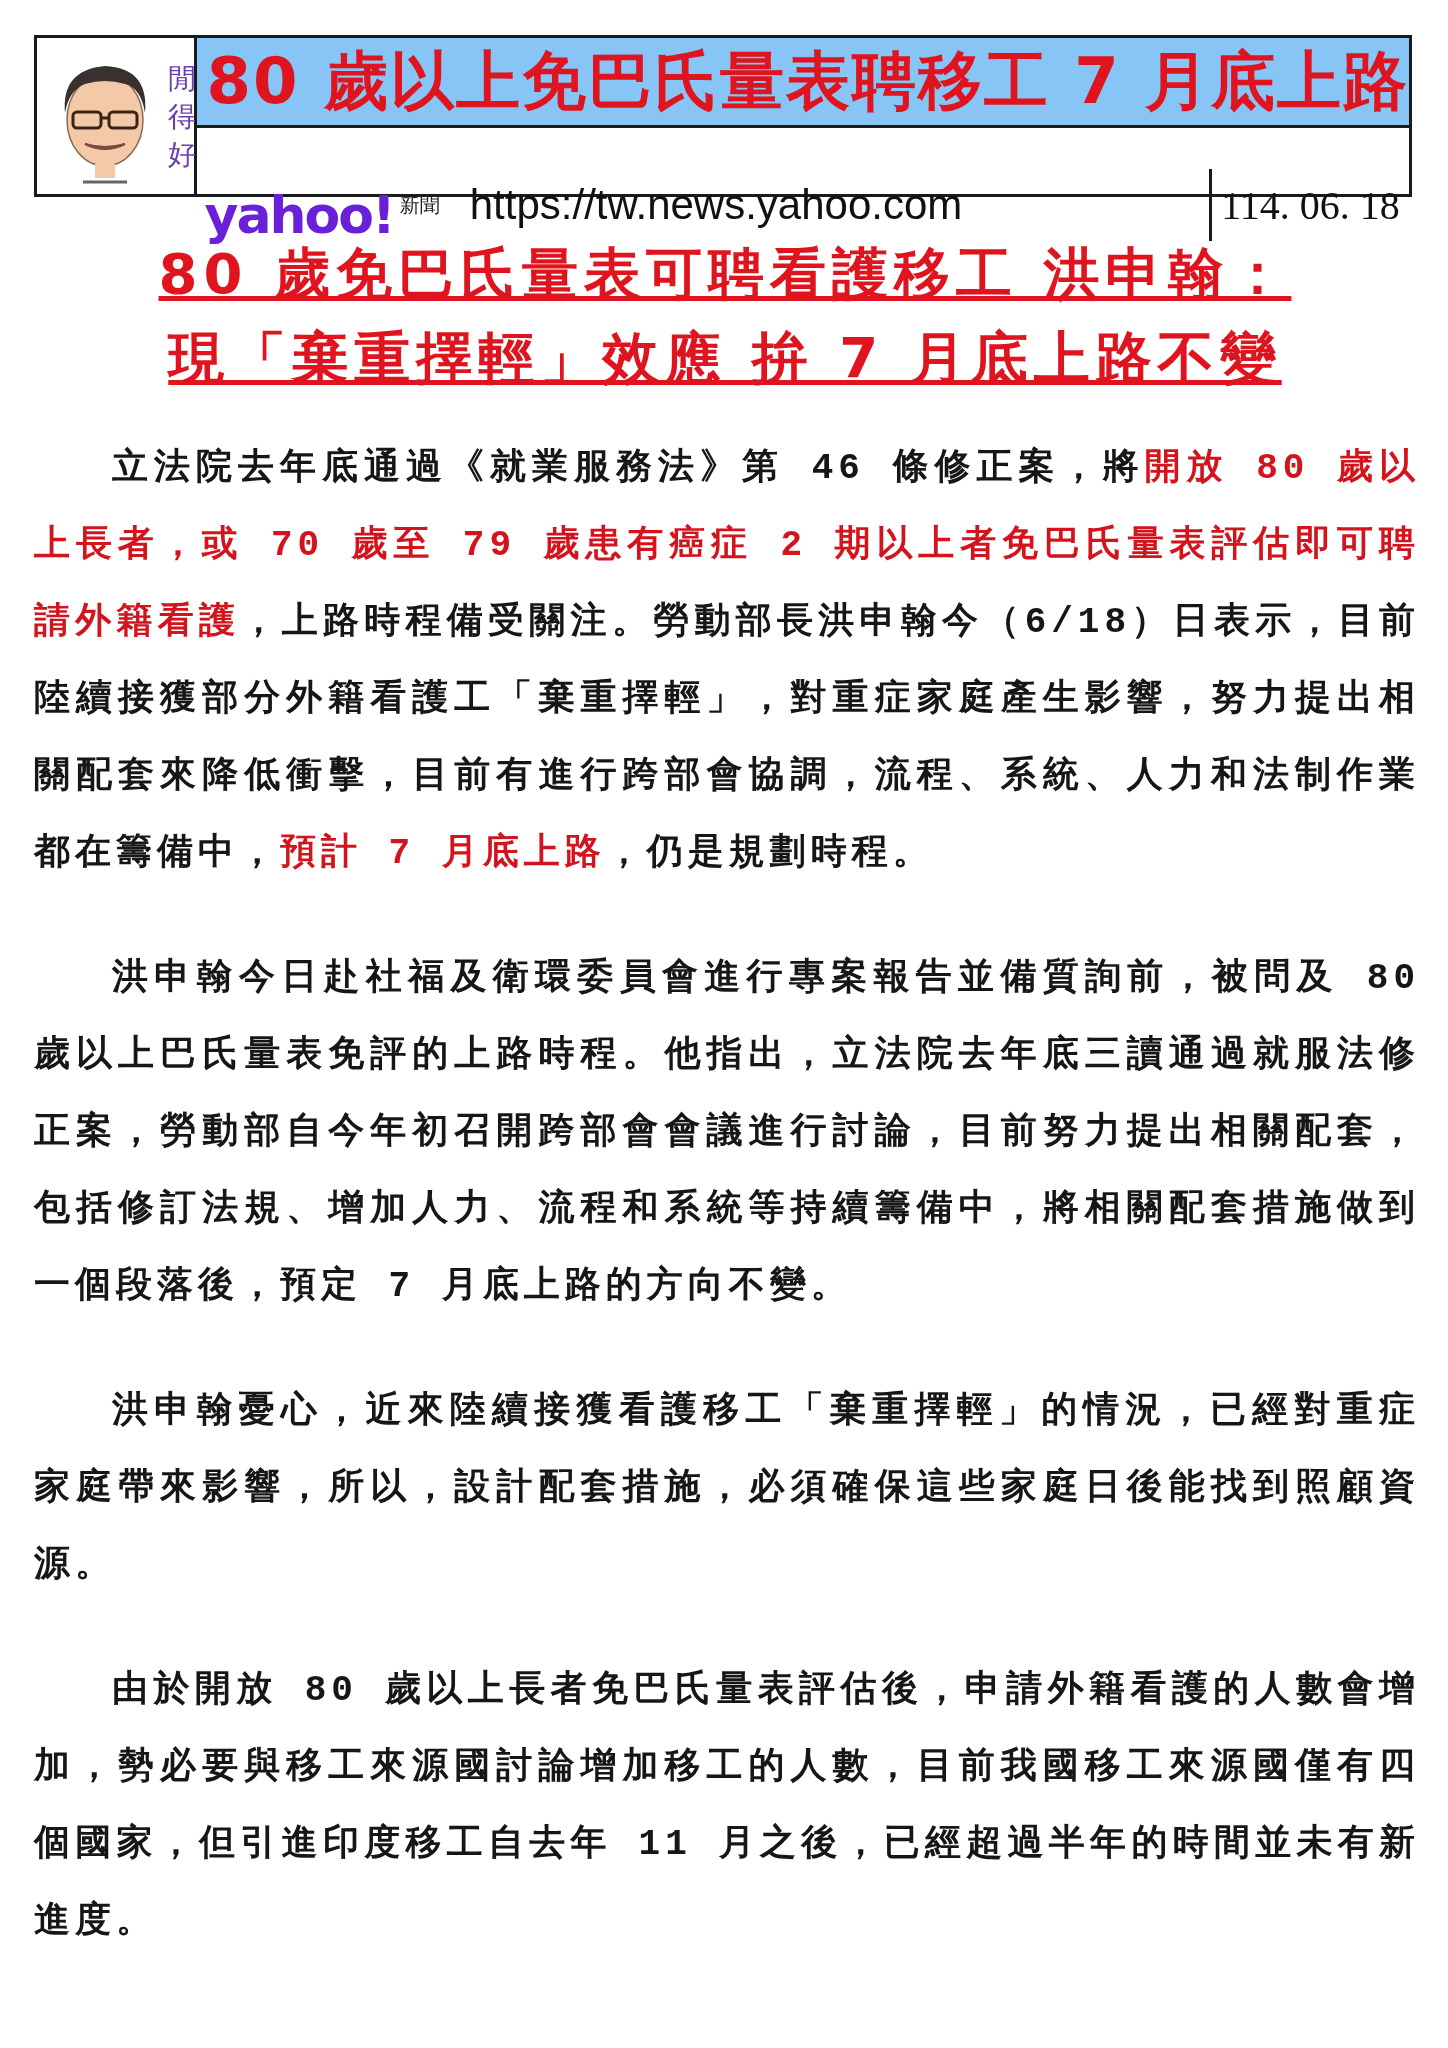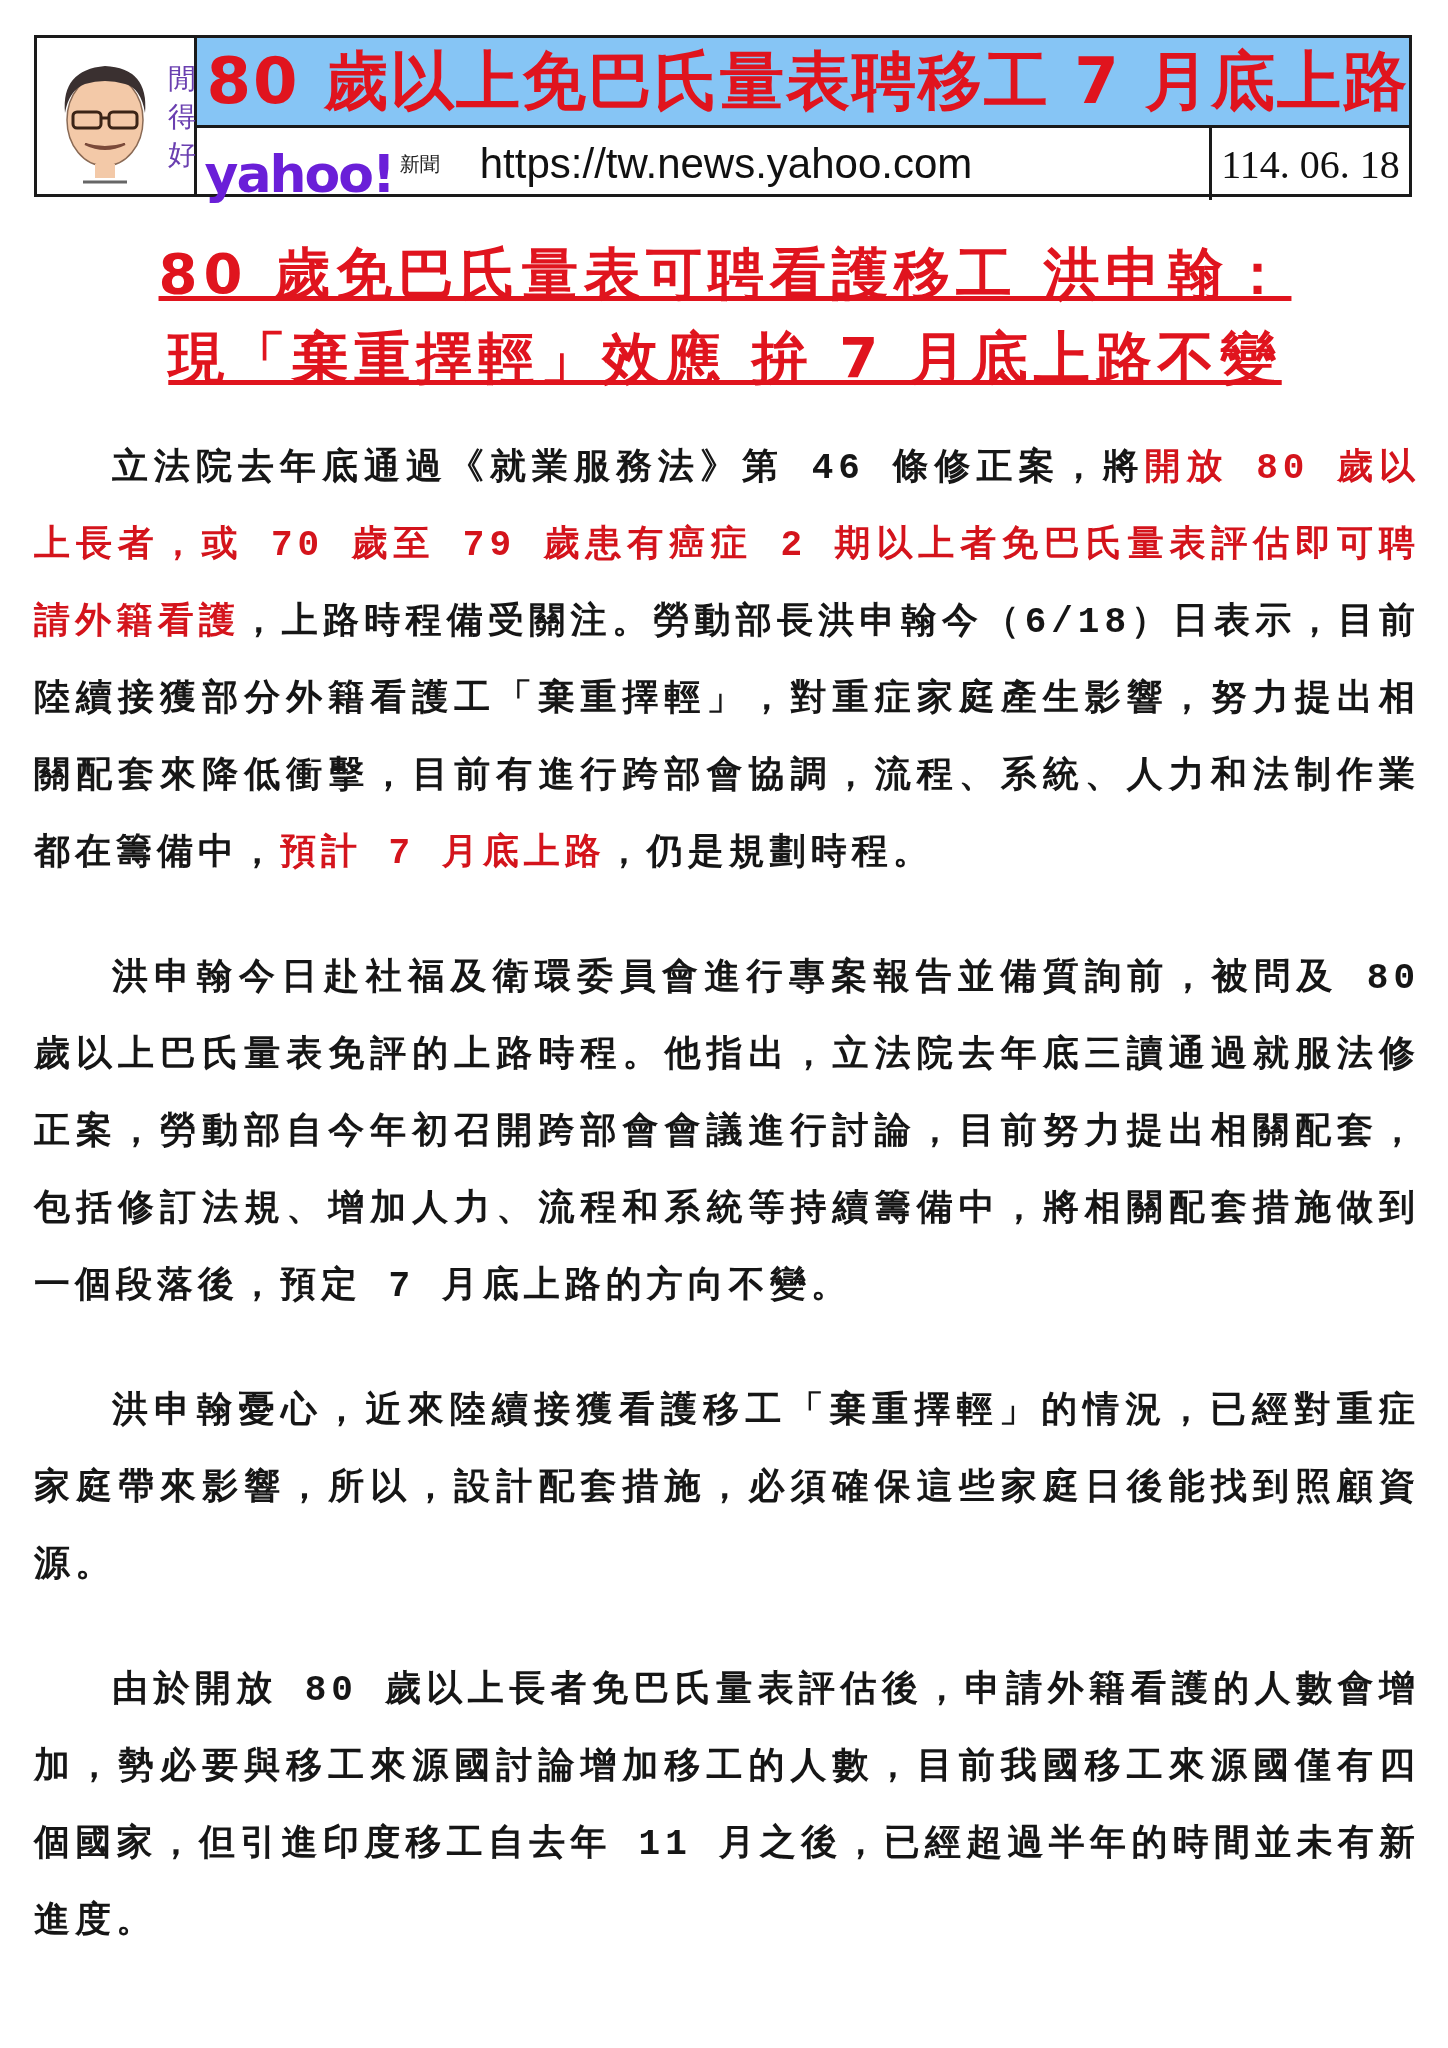--- a/index.html
+++ b/index.html
@@ -7,30 +7,30 @@
          font-family: "DejaVu Sans", "Liberation Sans", sans-serif; color: #111; }
 
   .header-box { position: absolute; left: 34px; top: 35px; width: 1378px; height: 162px;
                 border: 3px solid #1a1a1a; box-sizing: border-box; display: flex; }
   .avatar-cell { width: 170px; height: 100%; border-right: 3px solid #1a1a1a; box-sizing: border-box;
                  position: relative; background: #fff; }
   .face { position: absolute; left: 18px; top: 20px; width: 100px; height: 128px; }
   .signature { position: absolute; left: 130px; top: 22px; width: 30px;
                font-family: "DejaVu Serif", serif; font-size: 28px; color: #6a3fb0;
                line-height: 38px; text-align: center; }
-  .right-col { flex: 1; display: flex; flex-direction: column; }
+  .right-col { flex: 1; display: flex; flex-direction: column; gap: 41px; }
   .title-row { height: 95px; background: #86c5f5; border-bottom: 3px solid #1a1a1a; box-sizing: border-box;
                display: flex; align-items: center; padding-left: 10px; }
   .title-text { font-size: 64px; color: #e0141e; font-weight: bold; letter-spacing: 2px; white-space: nowrap;
                 font-family: "DejaVu Sans", sans-serif; }
   .source-row { flex: 1; display: flex; align-items: center; }
   .yahoo-logo { font-family: "DejaVu Sans", sans-serif; font-weight: bold; font-size: 52px;
                 color: #6a1fd8; margin-left: 8px; letter-spacing: -2px; line-height: 1; margin-top: 20px; }
   .yahoo-news { font-size: 20px; color: #222; margin-left: 6px; font-family: "DejaVu Sans", sans-serif; }
-  .source-url { font-size: 42px; color: #111; margin-left: 40px; font-family: "Liberation Sans", sans-serif; }
+  .source-url { font-size: 42px; color: #111; margin-left: 30px; font-family: "Liberation Sans", sans-serif; }
   .date-cell { margin-left: auto; width: 200px; height: 100%; border-left: 3px solid #1a1a1a; box-sizing: border-box;
                display: flex; align-items: center; justify-content: center;
                font-family: "Liberation Serif", serif; font-size: 40px; color: #111; }
 
   .headline { position: absolute; left: 60px; top: 232px; width: 1330px; text-align: center;
               color: #e0141e; font-weight: bold; font-size: 56px; line-height: 84px; letter-spacing: 6px;
               font-family: "DejaVu Sans", sans-serif; }
   .headline div { white-space: nowrap; text-decoration: underline; }
 
   .article { position: absolute; left: 34px; top: 430px; width: 1386px; }

